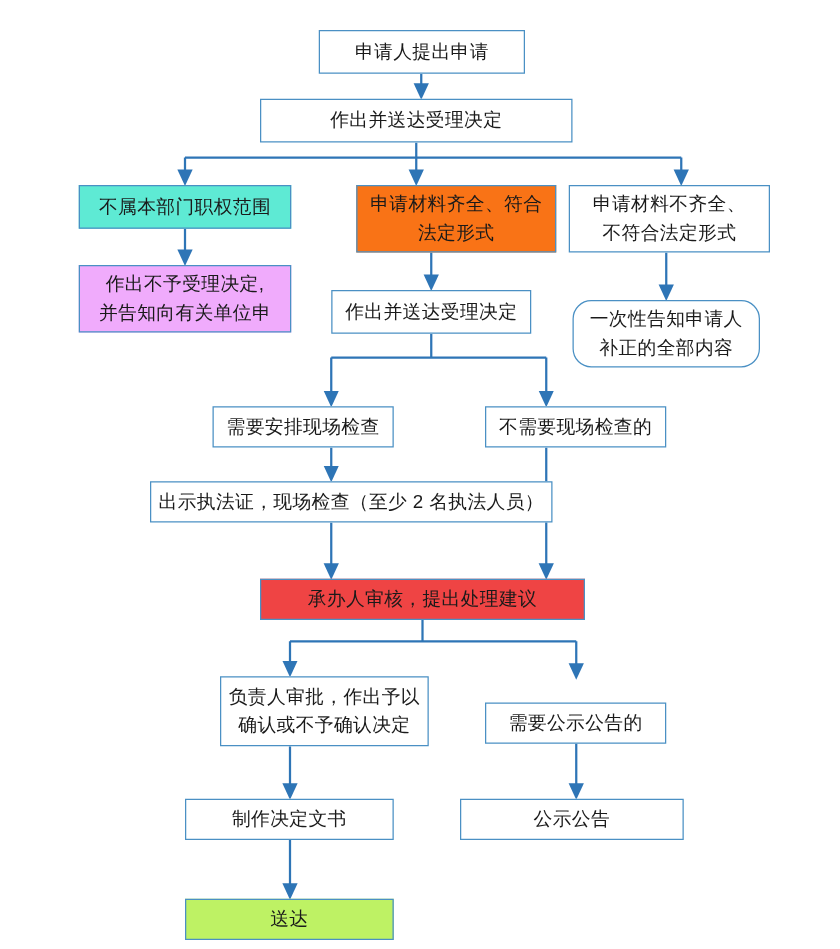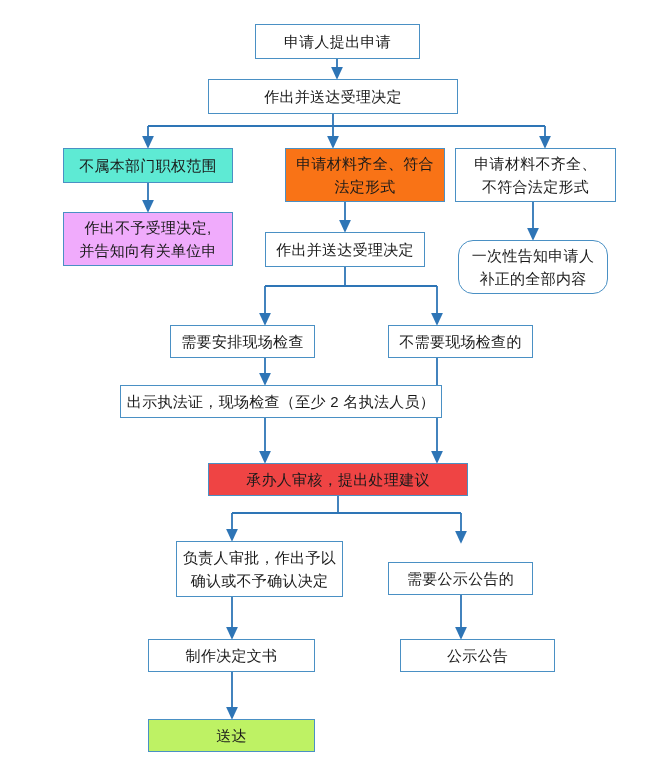--- a/index.html
+++ b/index.html
@@ -141,20 +141,20 @@
   <div class="node" style="left: 148px; top: 541px; width: 167px; height: 56px; border-color: rgb(74, 144, 196); background: rgb(255, 255, 255); color: rgb(26, 26, 26); margin-left: 28px;">
     <span class="node-label">负责人审批，作出予以
 确认或不予确认决定</span>
   </div>
   <div class="node" style="left: 388px; top: 562px; width: 145px; height: 33px; border-color: rgb(74, 144, 196); background: rgb(255, 255, 255); color: rgb(26, 26, 26);">
     <span class="node-label">需要公示公告的</span>
   </div>
   <div class="node" style="left: 148px; top: 639px; width: 167px; height: 33px; border-color: rgb(74, 144, 196); background: rgb(255, 255, 255); color: rgb(26, 26, 26);">
     <span class="node-label">制作决定文书</span>
   </div>
-  <div class="node" style="left: 400px; top: 639px; width: 155px; height: 33px; border-color: rgb(74, 144, 196); background: rgb(255, 255, 255); color: rgb(26, 26, 26);">
+  <div class="node" style="left: 368px; top: 639px; width: 179px; height: 33px; border-color: rgb(74, 144, 196); background: rgb(255, 255, 255); color: rgb(26, 26, 26);">
     <span class="node-label">公示公告</span>
   </div>
   <div class="node" style="left: 148px; top: 719px; width: 167px; height: 33px; border-color: rgb(74, 144, 196); background: #bef264; color: rgb(26, 26, 26);">
     <span class="node-label">送达</span>
   </div>
 
 </div>
 
 </body></html>

